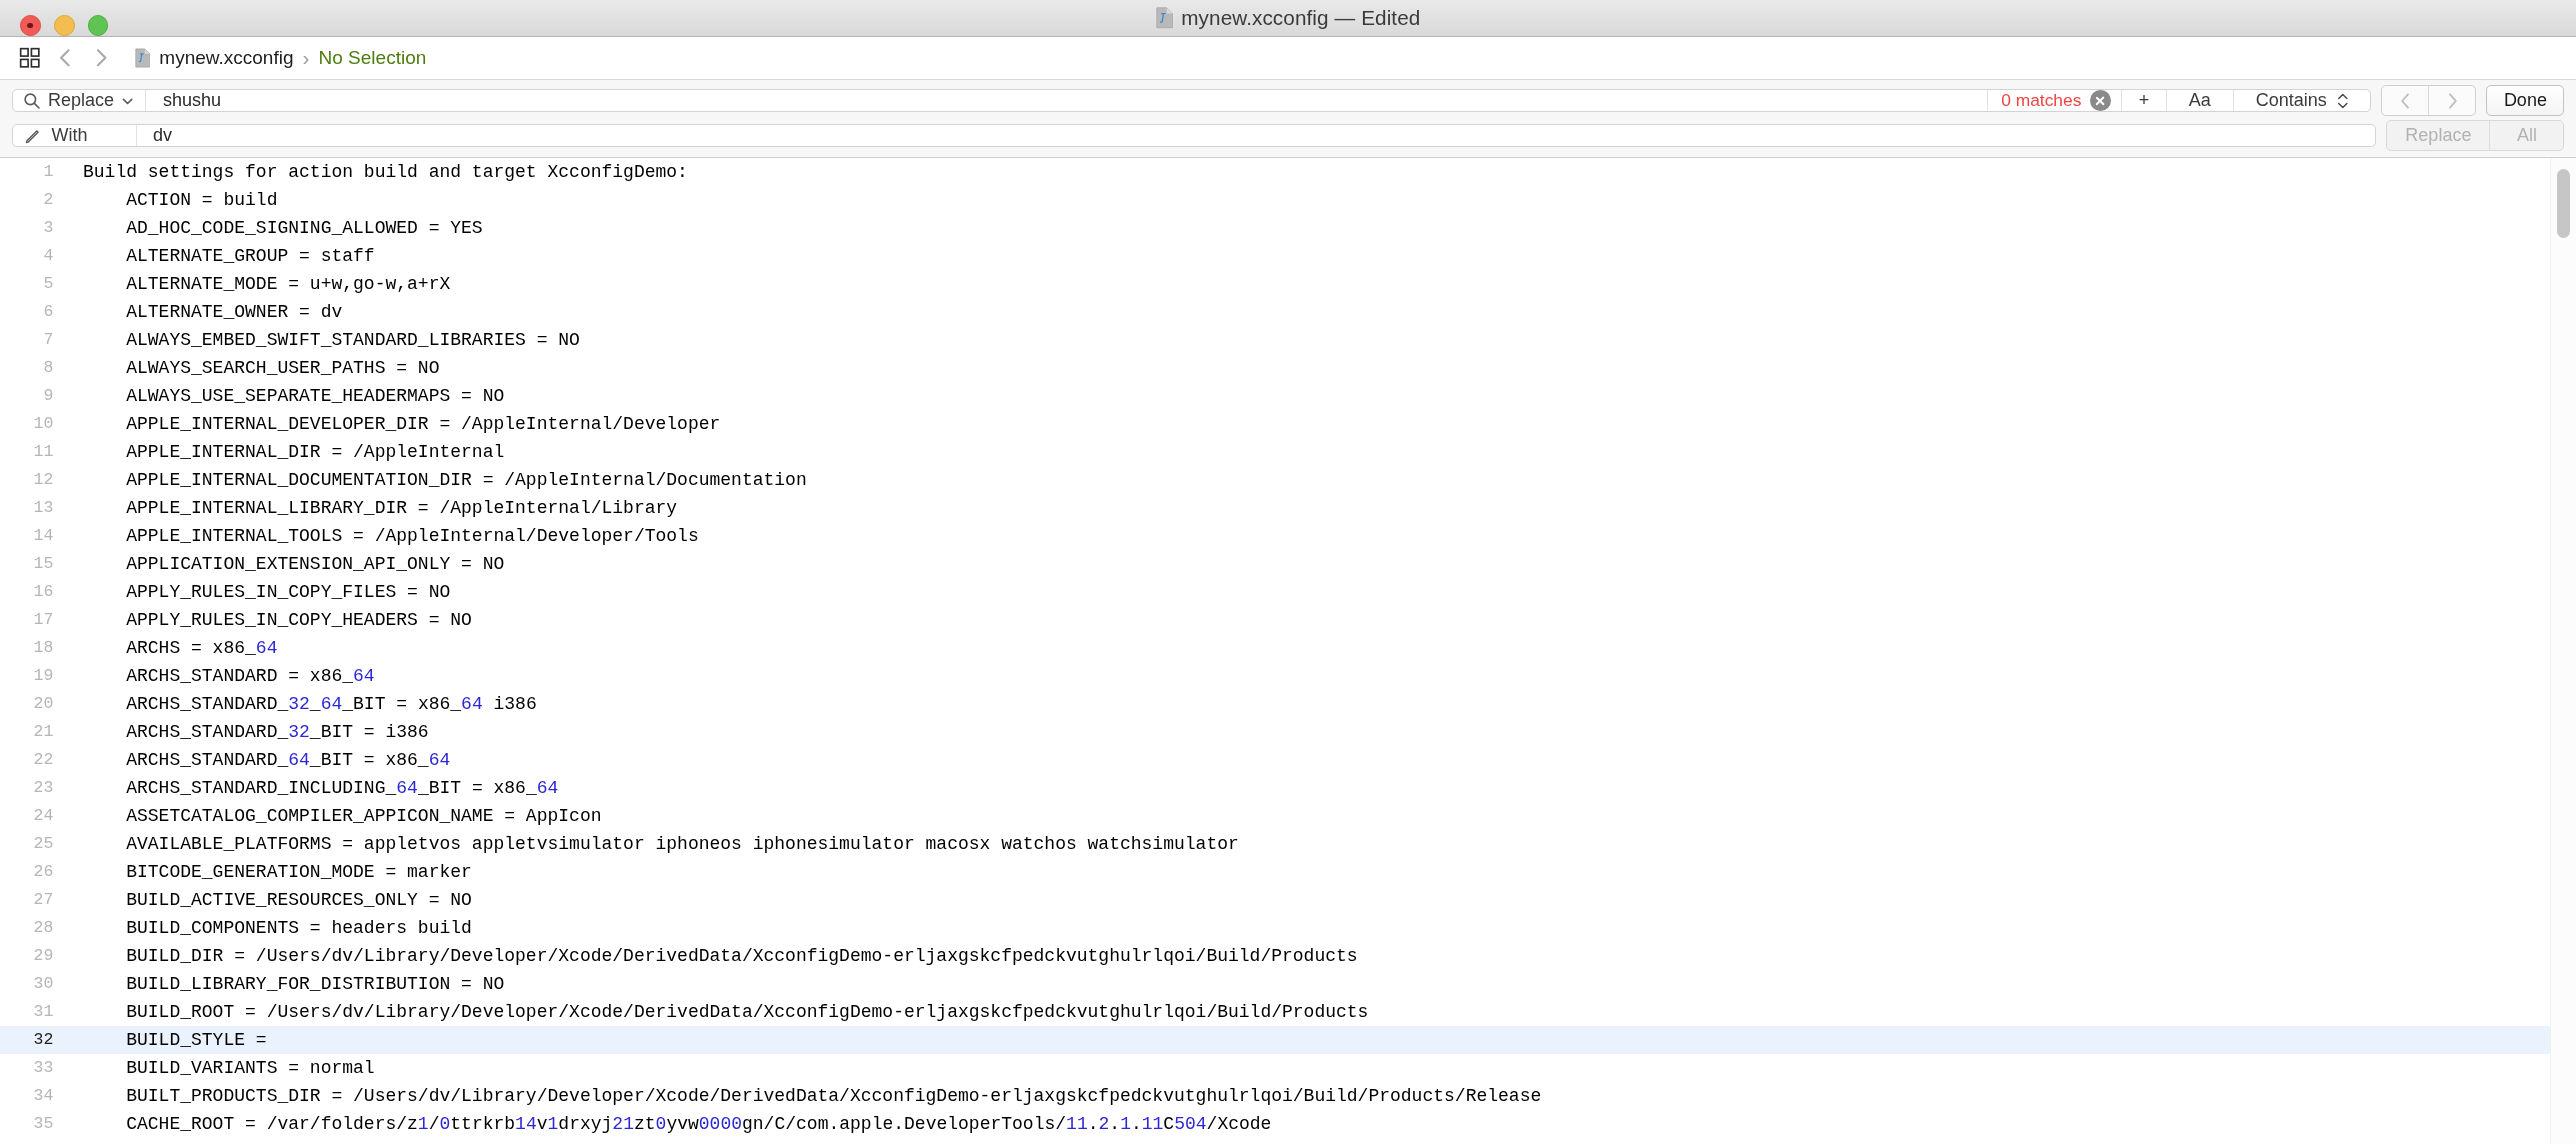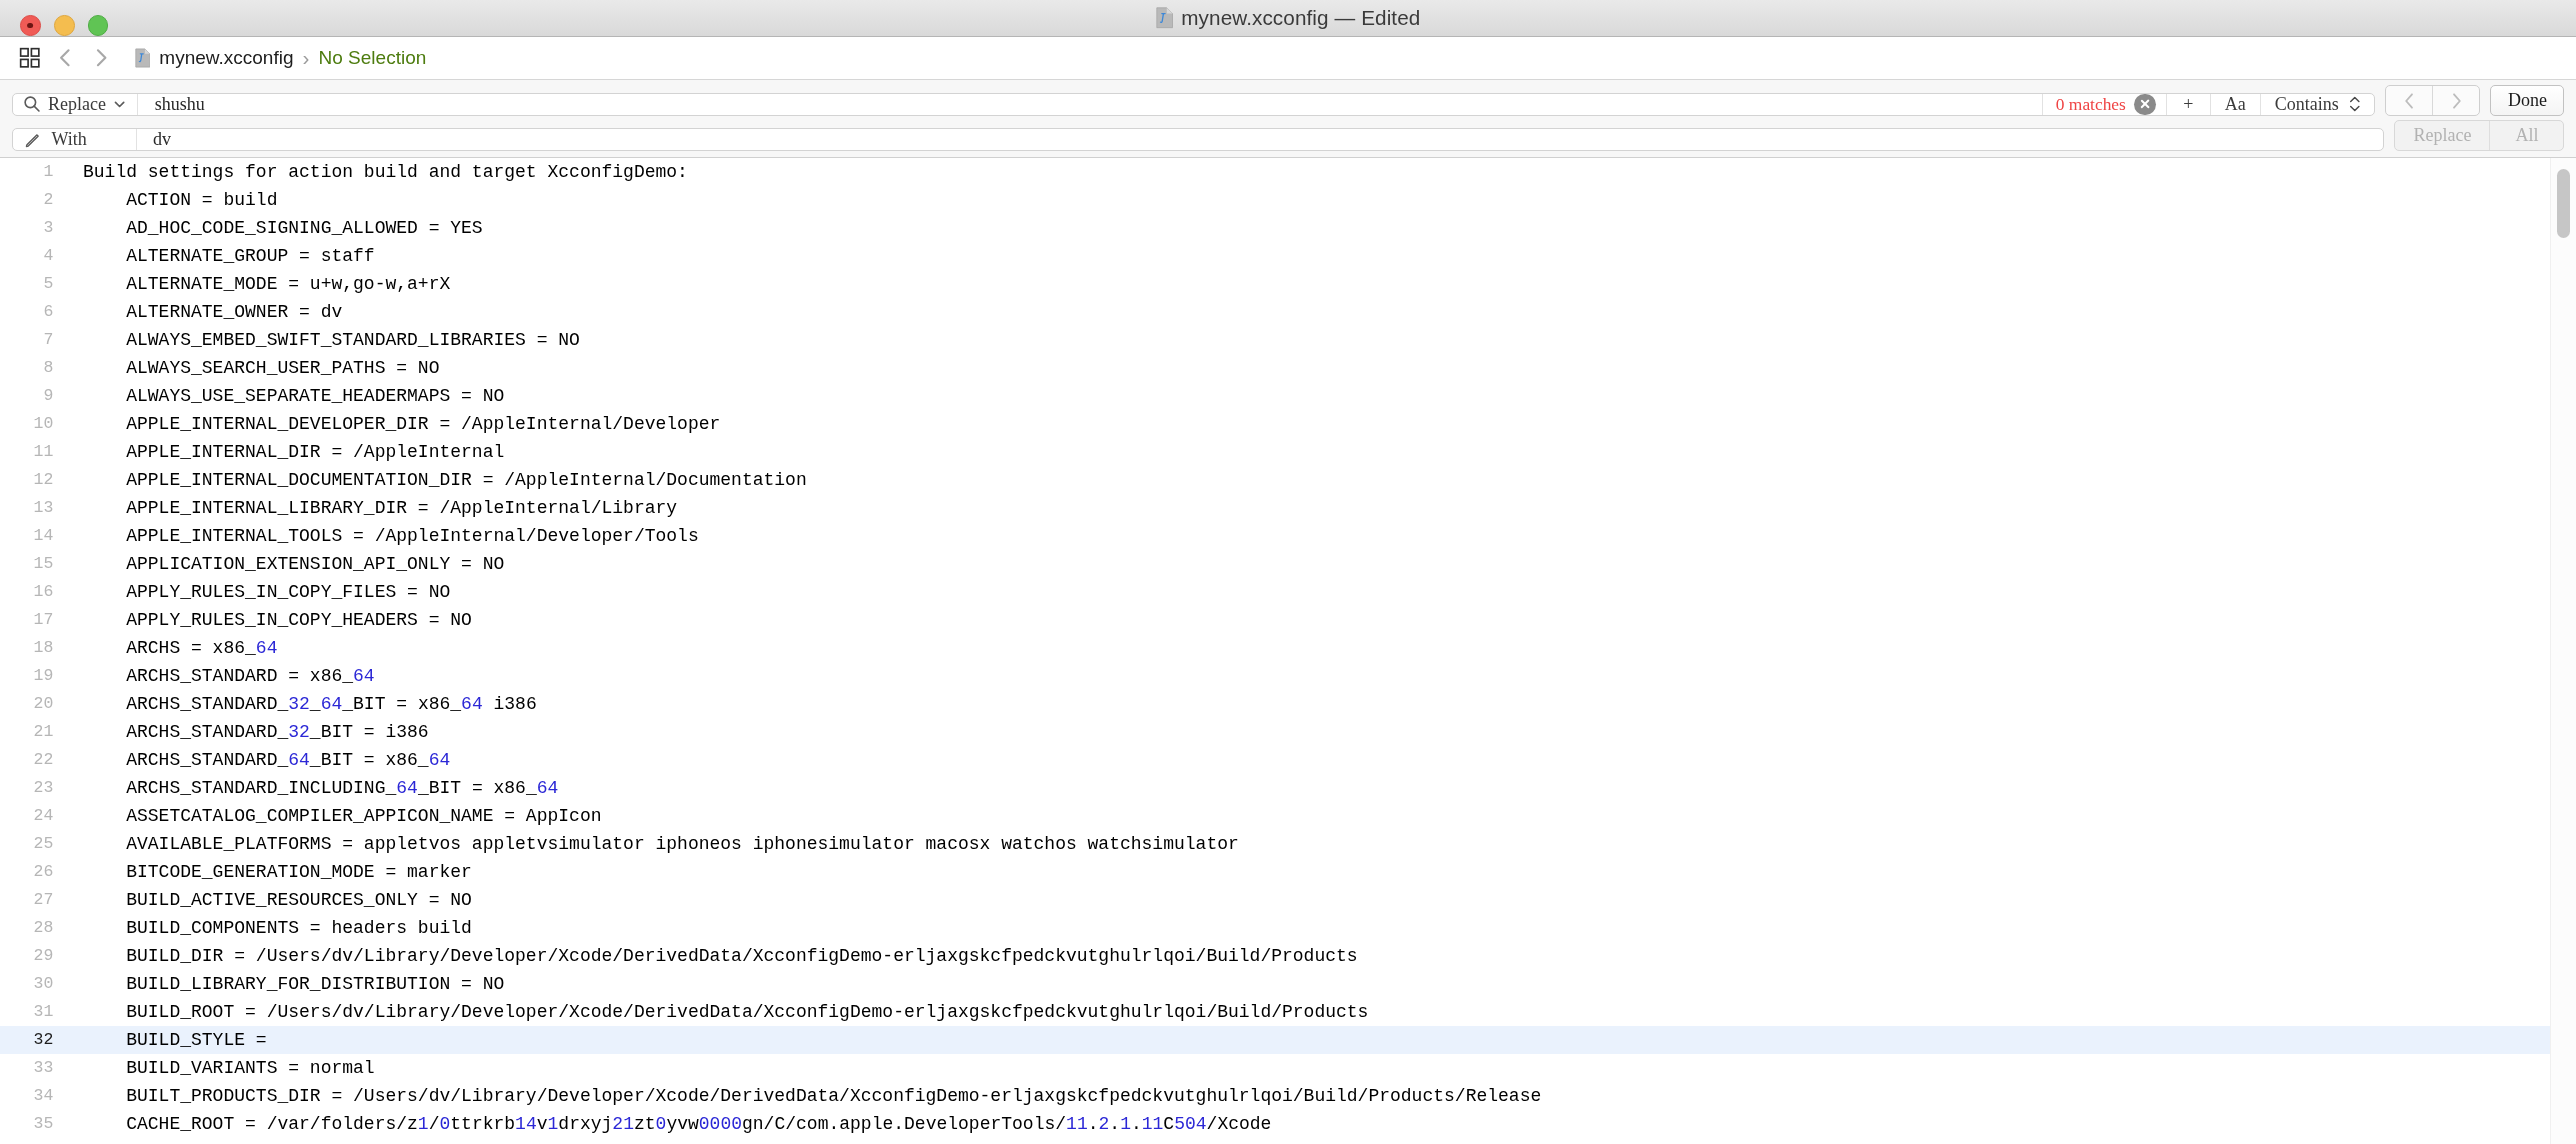--- a/index.html
+++ b/index.html
@@ -122,23 +122,22 @@
 
   
   .findbar {
     background: #f7f7f7;
     border-bottom: 0.8px solid #d0d0d0;
     padding: 5px 11.6px 5.8px 11.6px;
     box-sizing: border-box;
   }
   .find-row {
     display: flex;
-    align-items: flex-end;
+    align-items: center;
     height: 31px;
-    font-family: Liberation Serif, serif;
   }
   .find-row + .find-row { margin-top: 4px; }
 
   .find-field {
     flex: 1;
     display: flex;
     align-items: center;
     background: #ffffff;
     border: 0.8px solid #d3d3d3;
     border-radius: 5px;
@@ -208,21 +207,21 @@
     border-radius: 0.8px;
   }
   .clear-x::before { transform: translate(-50%,-50%) rotate(45deg); }
   .clear-x::after  { transform: translate(-50%,-50%) rotate(-45deg); }
 
   .seg-btn {
     display: flex;
     align-items: center;
     justify-content: center;
     height: 100%;
-    padding: 0 14px;
+    padding: 0 22px;
     border-left: 0.8px solid #e2e2e2;
     font-size: 18px;
     color: #3b3b3b;
     box-sizing: border-box;
     white-space: nowrap;
   }
   .seg-btn.plus { padding: 0 16.5px; }
   .updown {
     margin-left: 10px;
     display: flex;

